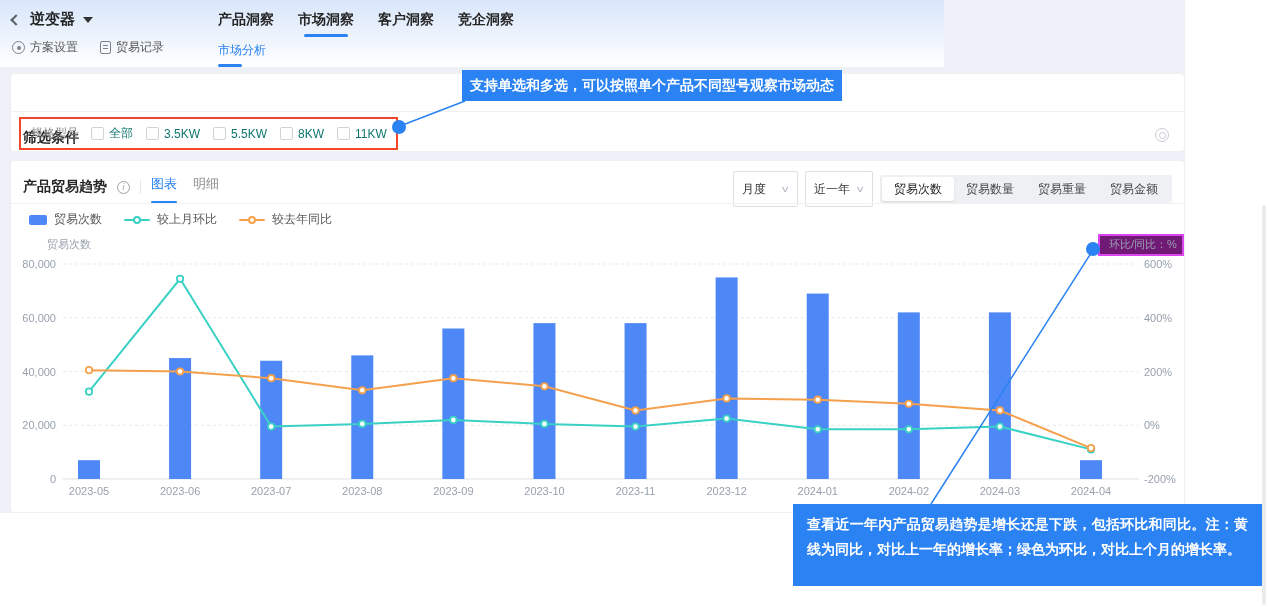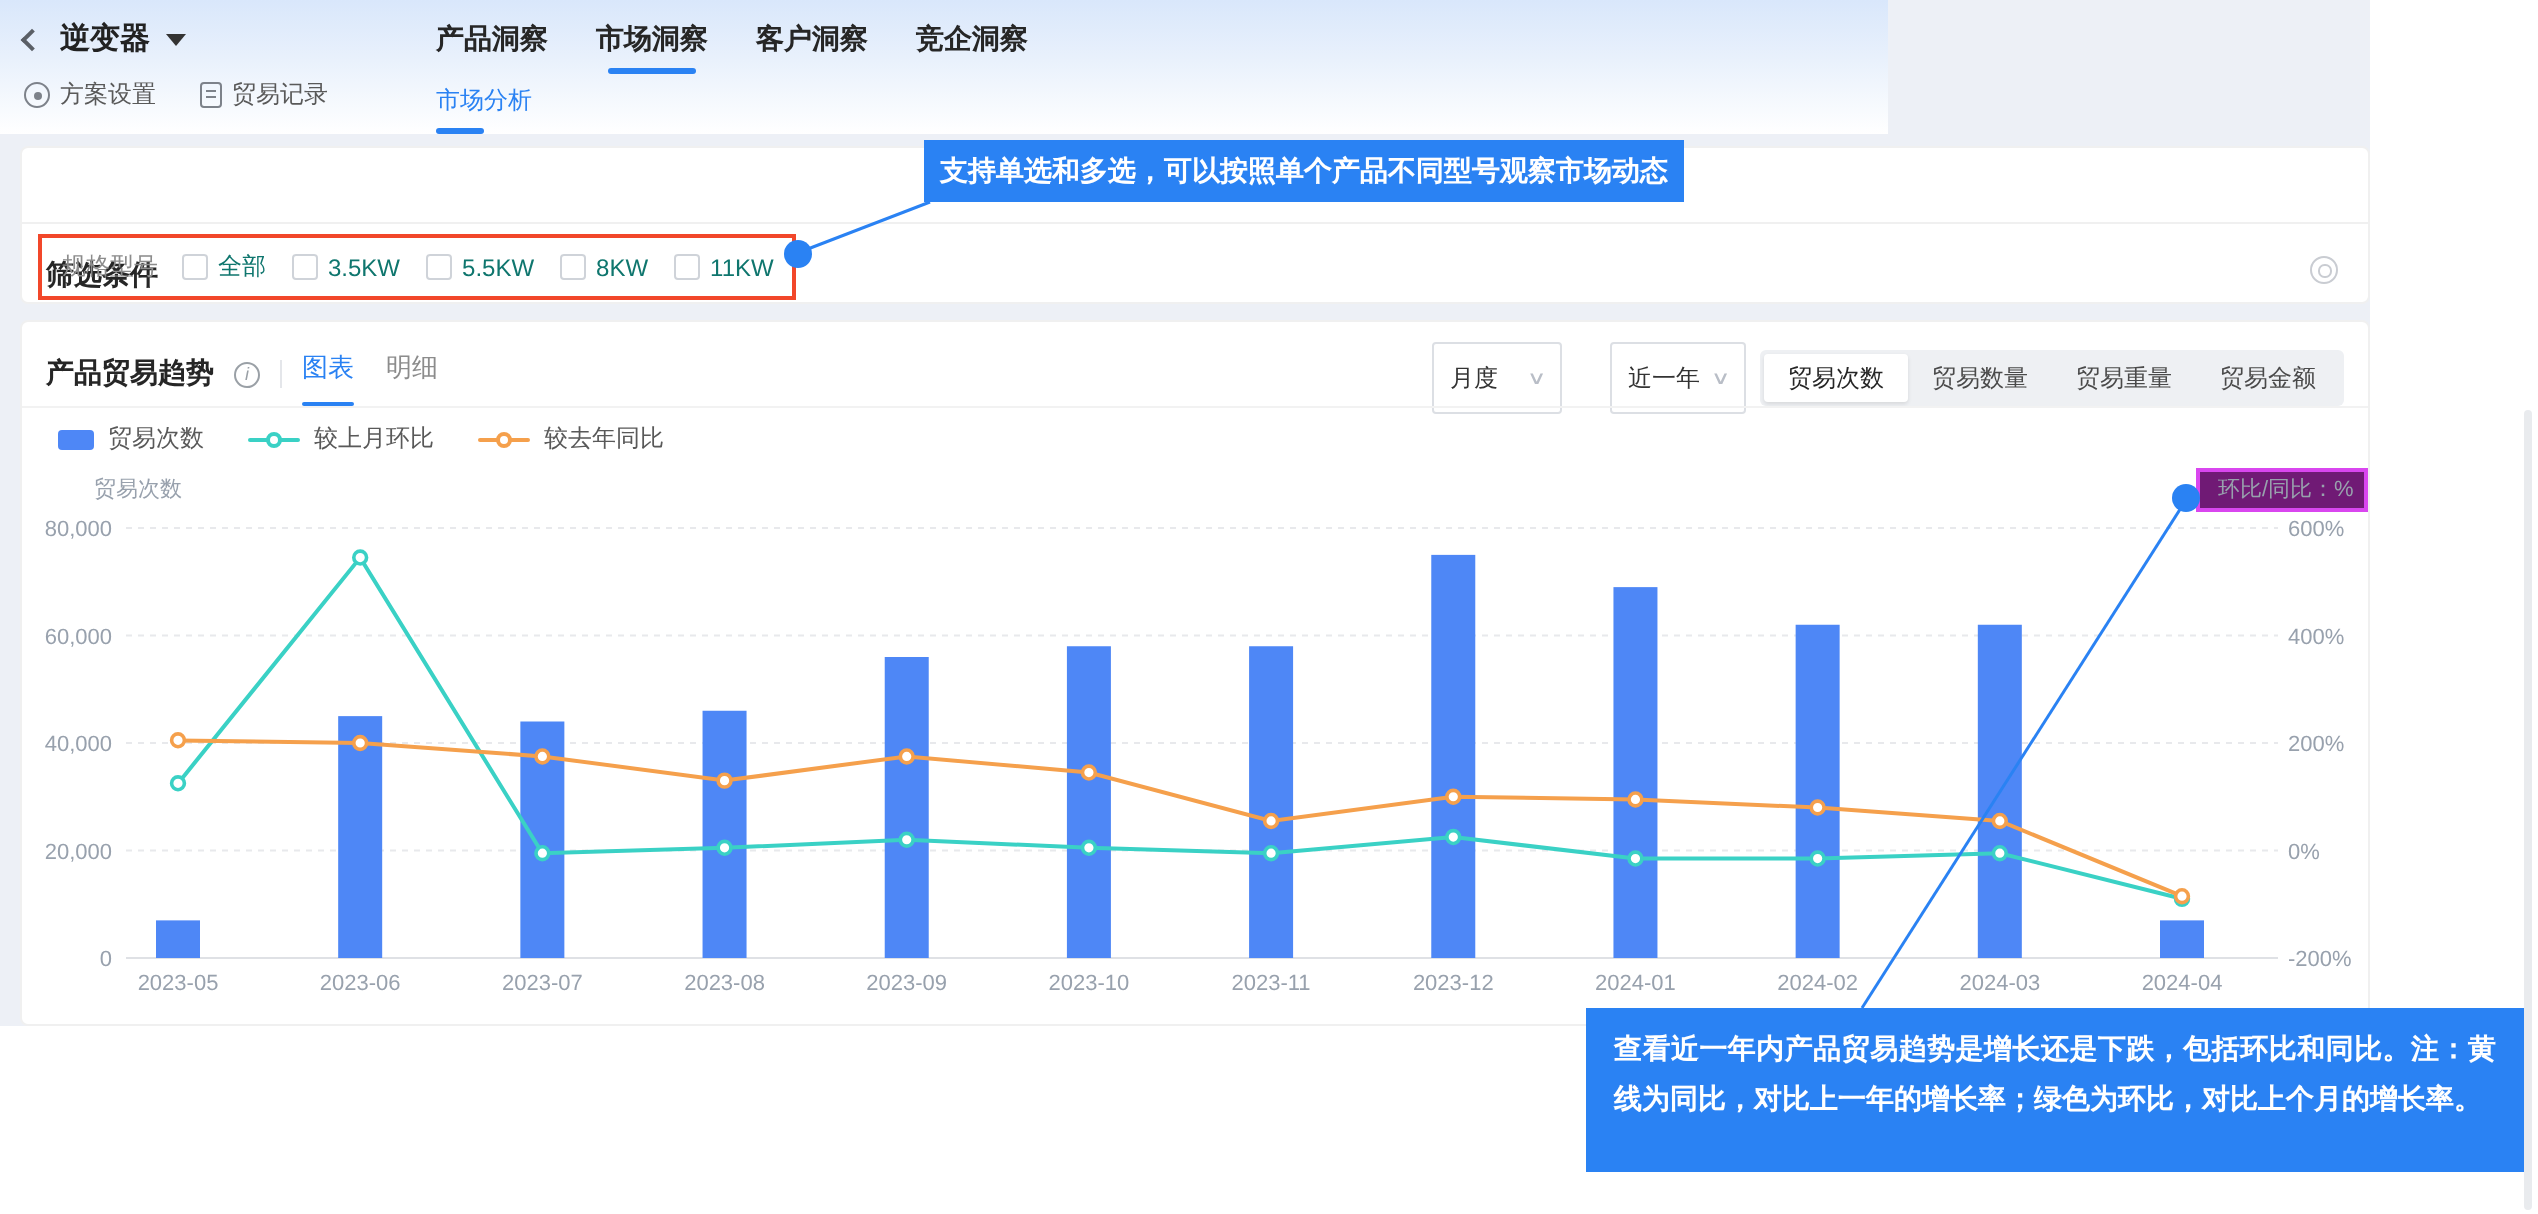--- a/index.html
+++ b/index.html
@@ -45,21 +45,21 @@
   .trend-header { position:absolute; left:12px; top:14px; display:flex; align-items:center; gap:10px; }
   .trend-title { font-size:14px; font-weight:700; color:#262626; }
   .info-ico { width:13px; height:13px; border:1px solid #9aa0a6; border-radius:50%; font-size:9px; color:#9aa0a6; display:flex; align-items:center; justify-content:center; font-style:italic; }
   .vdiv { width:1px; height:14px; background:#e4e6ea; }
   .view-tabs { display:flex; gap:16px; }
   .vtab { font-size:13px; color:#8c8c8c; padding-bottom:6px; position:relative; cursor:pointer; }
   .vtab.active { color:#2a82f3; }
   .vtab.active::after { content:""; position:absolute; left:0; bottom:-4px; width:26px; height:2px; background:#2a82f3; border-radius:1px; }
   .trend-divider { position:absolute; left:0; top:42px; width:100%; height:1px; background:#f2f2f2; }
   .controls { position:absolute; right:12px; top:10px; display:flex; gap:7px; align-items:center; }
-  .select-box { height:36px; border:1px solid #dcdfe4; border-radius:2px; background:#fff; display:flex; align-items:center; justify-content:space-between; padding:12px 8px; font-size:12px; color:#333; cursor:pointer;margin-left:17px; }
+  .select-box { height:36px; border:1px solid #dcdfe4; border-radius:2px; background:#fff; display:flex; align-items:center; justify-content:space-between; padding:12px 8px; font-size:12px; color:#333; cursor:pointer; }
   .sel-period { width:65px; } .sel-range { width:68px; }
   .sel-caret { color:#b9bec7; font-size:9px; transform:scaleX(1.5); }
   .seg-group { height:28px; background:#eef0f3; border-radius:3px; display:flex; padding:2px; }
   .seg { height:24px; padding:0 12px; font-size:12px; color:#4a4a4a; display:flex; align-items:center; border-radius:2px; cursor:pointer; white-space:nowrap; }
   .seg.active { background:#fff; box-shadow:0 1px 2px rgba(0,0,0,.10); color:#262626; }
   .legend { position:absolute; left:18px; top:50px; display:flex; gap:22px; align-items:center; }
   .lg-item { display:flex; align-items:center; gap:7px; font-size:12px; color:#595959; cursor:pointer; }
   .sw-bar { width:18px; height:10px; border-radius:2px; }
   .sw-line { width:26px; height:8px; position:relative; display:inline-block; }
   .sw-line .ln { position:absolute; left:0; top:3px; width:26px; height:2px; border-radius:1px; }

